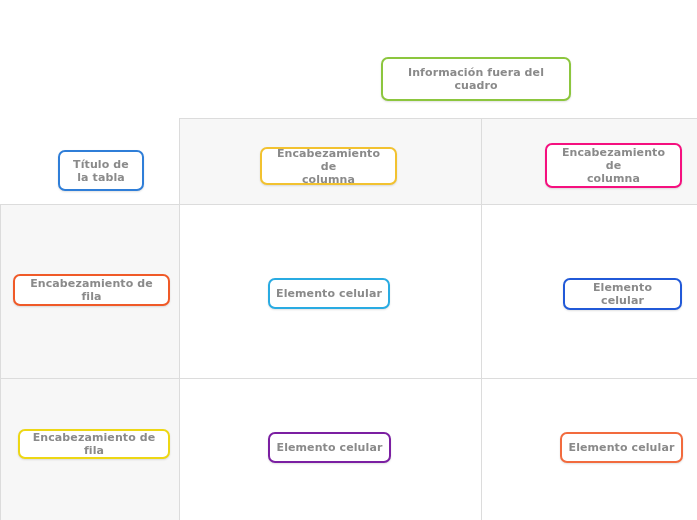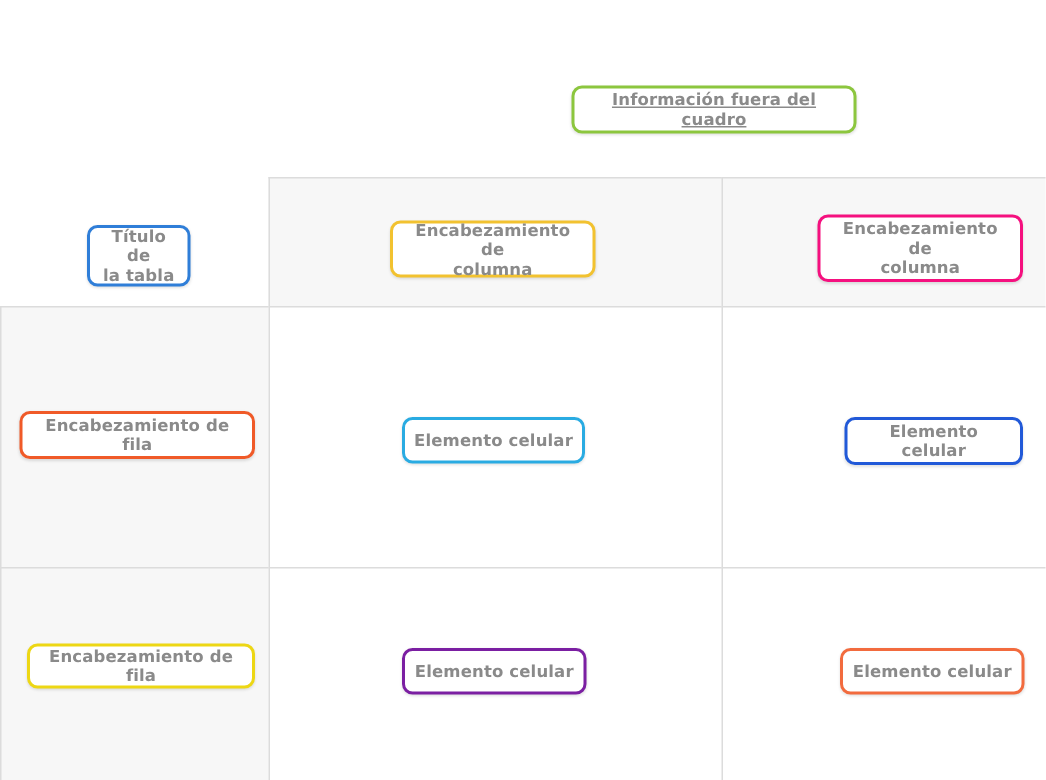--- a/index.html
+++ b/index.html
@@ -35,23 +35,22 @@
     letter-spacing: 0.1px;
     box-shadow: 0 1px 2px rgba(0,0,0,0.12);
     padding: 2px 6px;
   }
 
   
   #outside-note {
     left: 381px;
     top: 57px;
     width: 190px;
-    height: 32px;
+    height: 44px;
     border-color: #8CC63E;
-    text-decoration: underline;
   }
 
   
   #table-grid {
     position: absolute;
     left: 0px;
     top: 118px;
     width: 697px;
     height: 402px;
   }
@@ -79,21 +78,21 @@
     border-left: 1px solid #dcdcdc;
   }
   
   .corner-cell {
     background: #ffffff;
   }
 
   
   #table-title-chip {
     left: 58px;  top: 150px;
-    width: 69px; height: 41px;
+    width: 86px; height: 41px;
     border-color: #2F7ED8;
   }
   #col-header-1-chip {
     left: 260px; top: 147px;
     width: 137px; height: 38px;
     border-color: #F2C230;
   }
   #col-header-2-chip {
     left: 545px; top: 143px;
     width: 137px; height: 45px;

